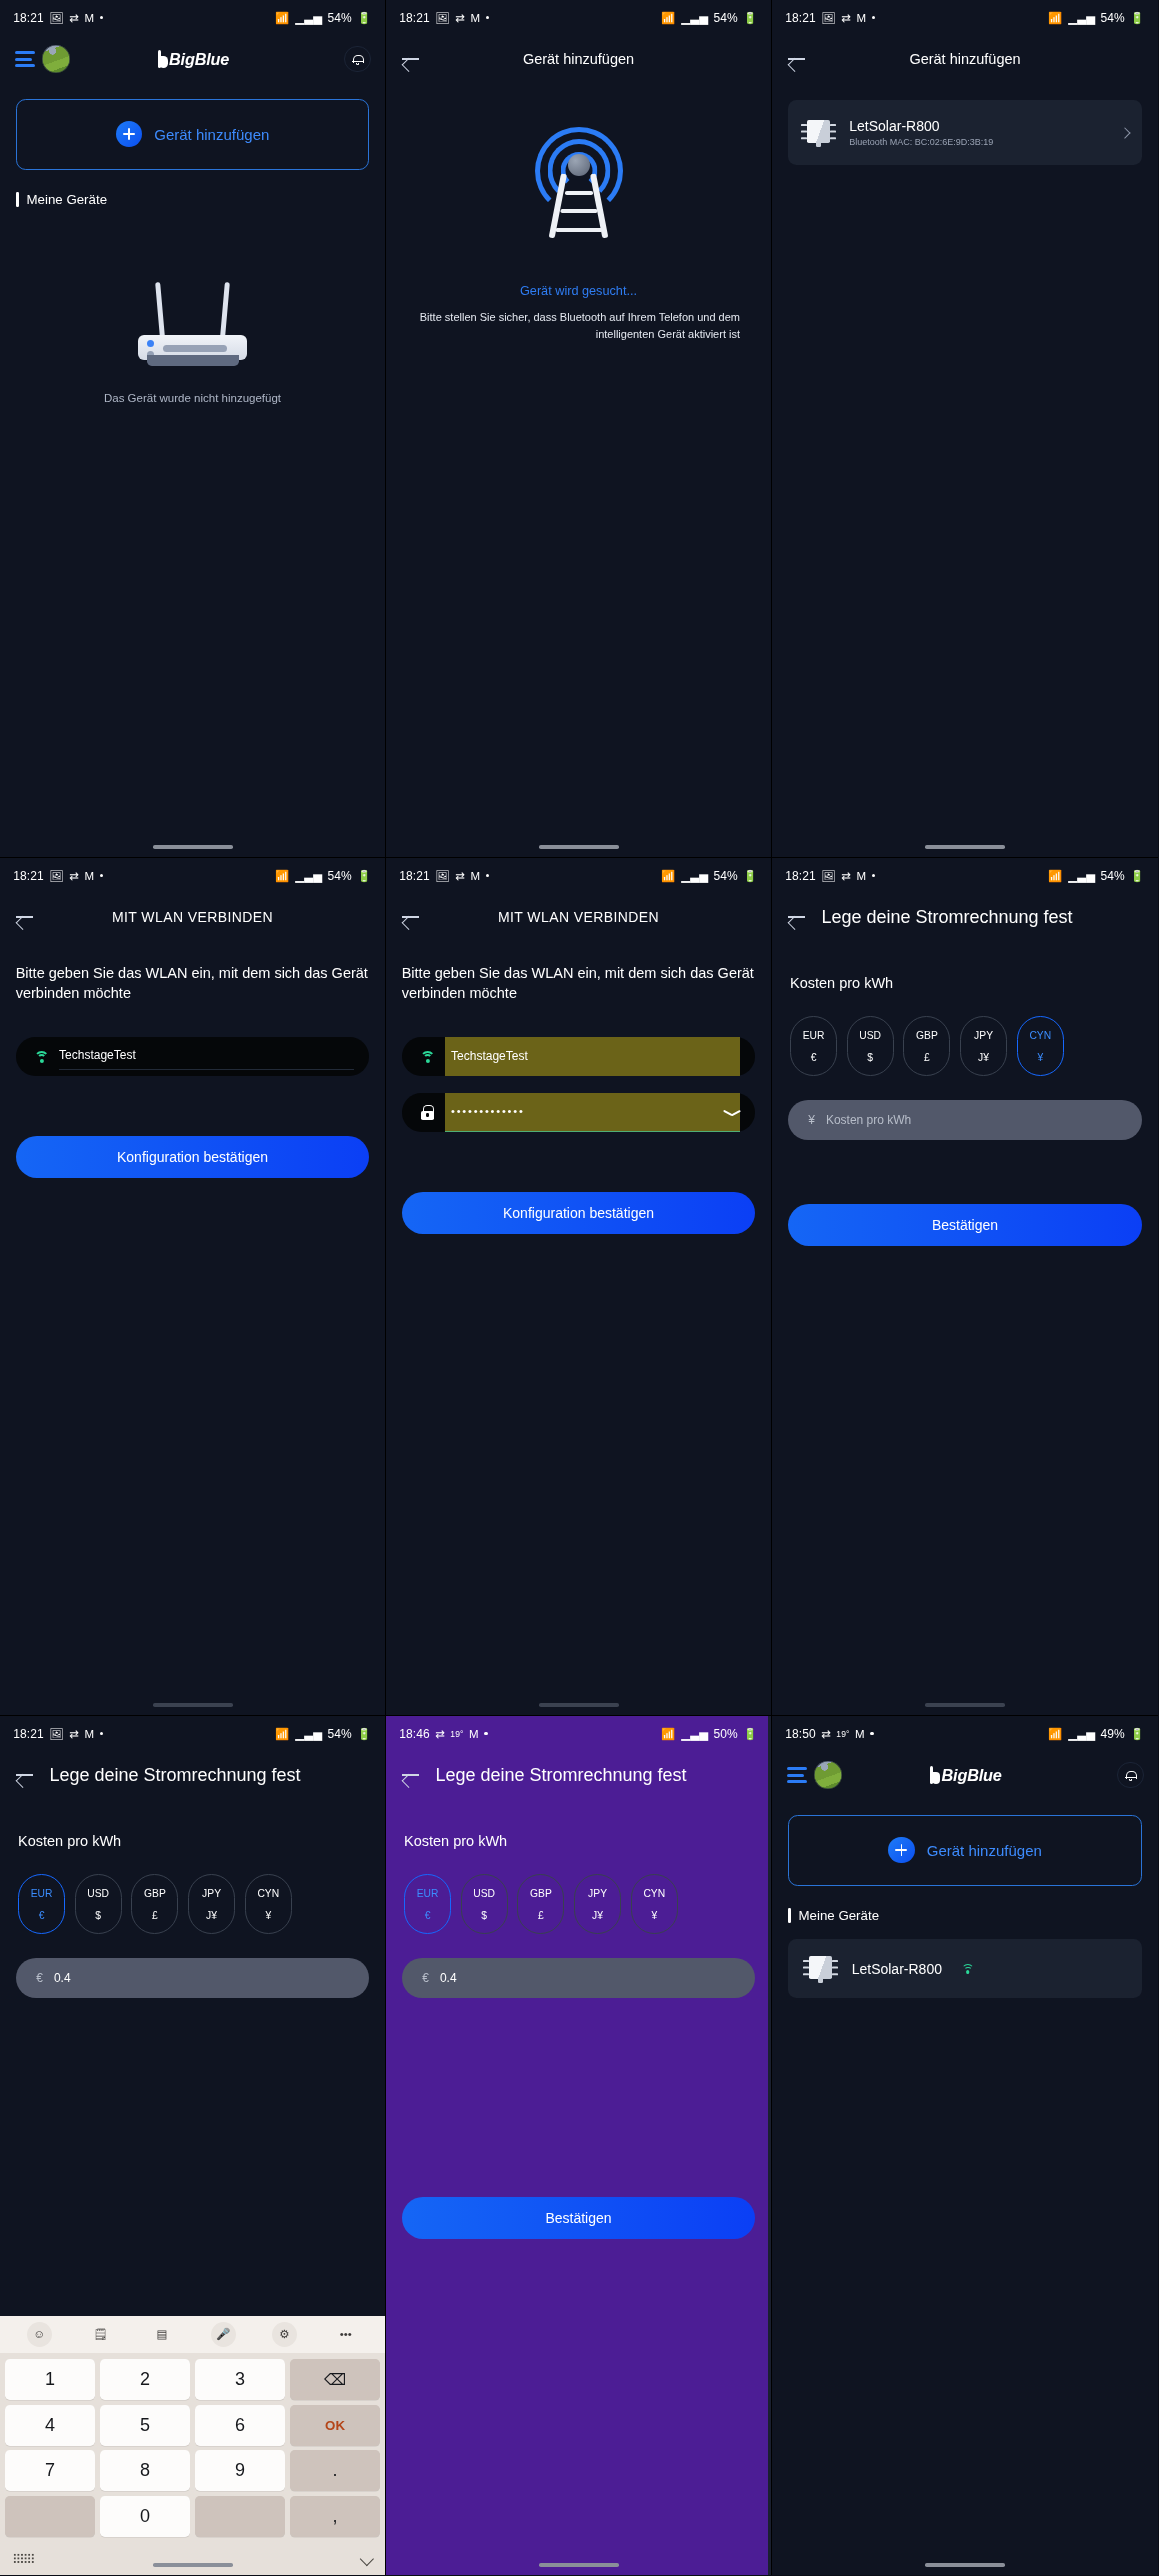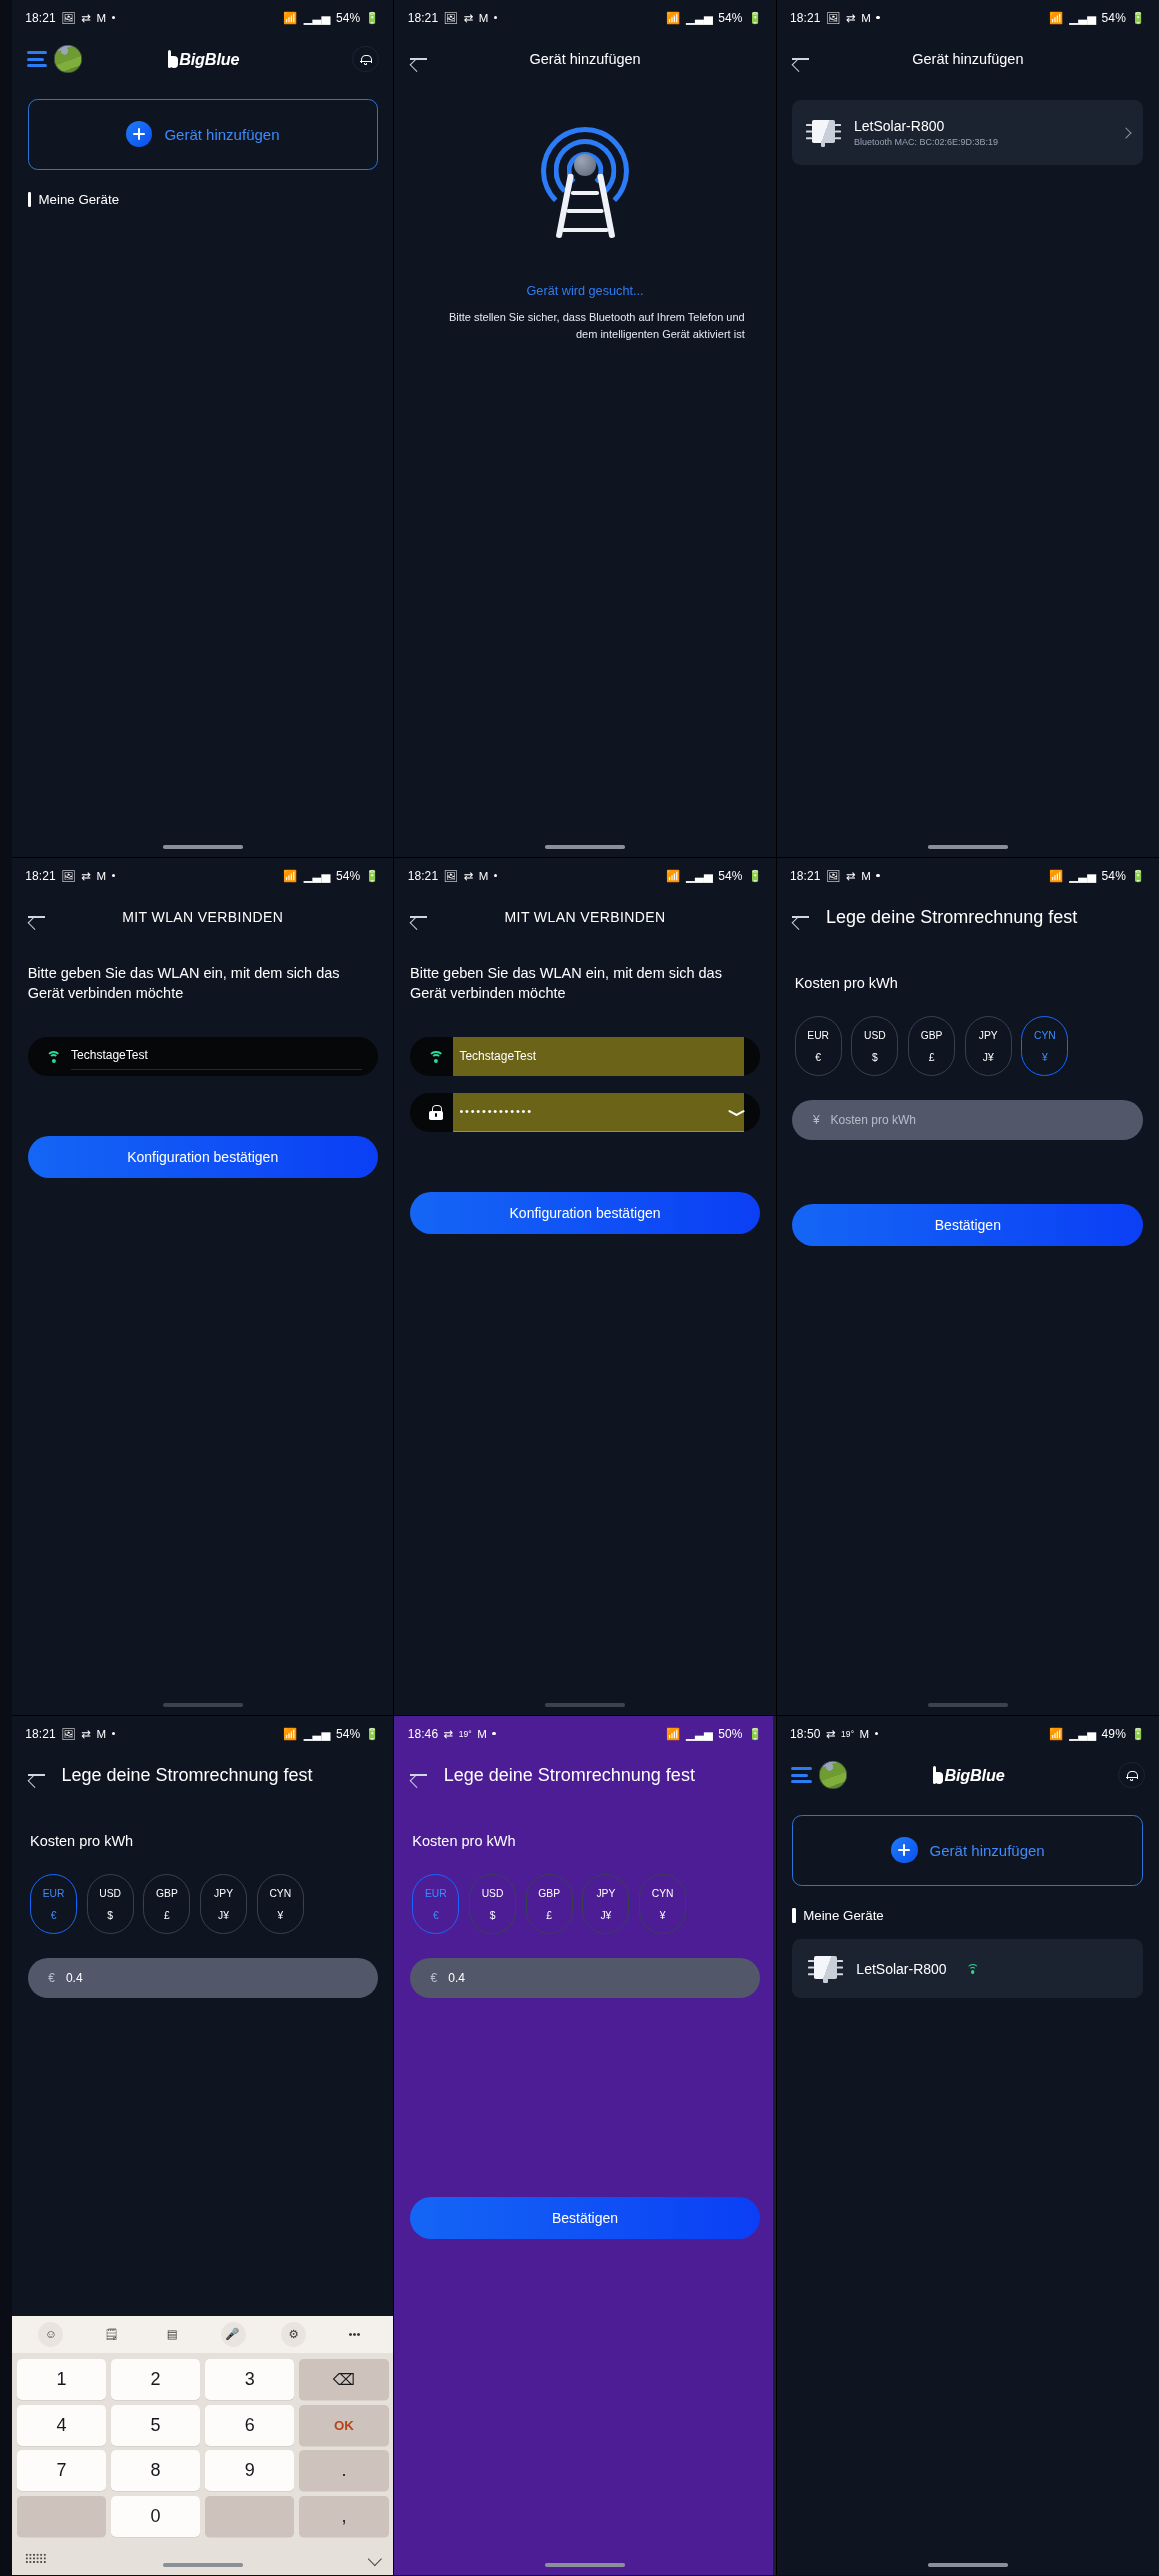--- a/index.html
+++ b/index.html
@@ -11,21 +11,21 @@
     overflow: hidden;
   }
   .sheet {
     position: relative;
     width: 1159px;
     height: 2576px;
     background: #0a0d16;
   }
 
   
-  .row { display: flex; width: 1159px; padding-left: 12px; }
+  .row { display: flex; width: 1159px; }
   .row1 { height: 858px; }
   .row2 { height: 858px; }
   .row3 { height: 859px; }
 
   .panel {
     position: relative;
     width: 386px;
     height: 100%;
     background: #0f1421;
     overflow: hidden;
@@ -447,20 +447,33 @@
       <div class="add-card">
         <span class="plus-circle"></span>
         <span class="add-label">Gerät hinzufügen</span>
       </div>
 
       <div class="section-title">
         <span class="section-bar"></span>
         <span>Meine Geräte</span>
       </div>
 
+      <div class="empty-wrap">
+        <div class="router">
+          <span class="ant l"></span>
+            <span class="ant r"></span>
+          <span class="router-body">
+            <span class="led-blue"></span>
+              <span class="led-gray"></span>
+              <span class="router-slot"></span>
+          </span>
+          <span class="router-base"></span>
+        </div>
+        <div class="empty-text">Das Gerät wurde nicht hinzugefügt</div>
+      </div>
       <div class="gesture"></div>
     </div>
 
     <div class="panel">
       <div class="statusbar">
         <div class="sb-left">
           <span class="sb-time">18:21</span>
           <span class="sb-ico">🖼</span>
           <span class="sb-ico">⇄</span>
           <span class="sb-ico">M</span>

